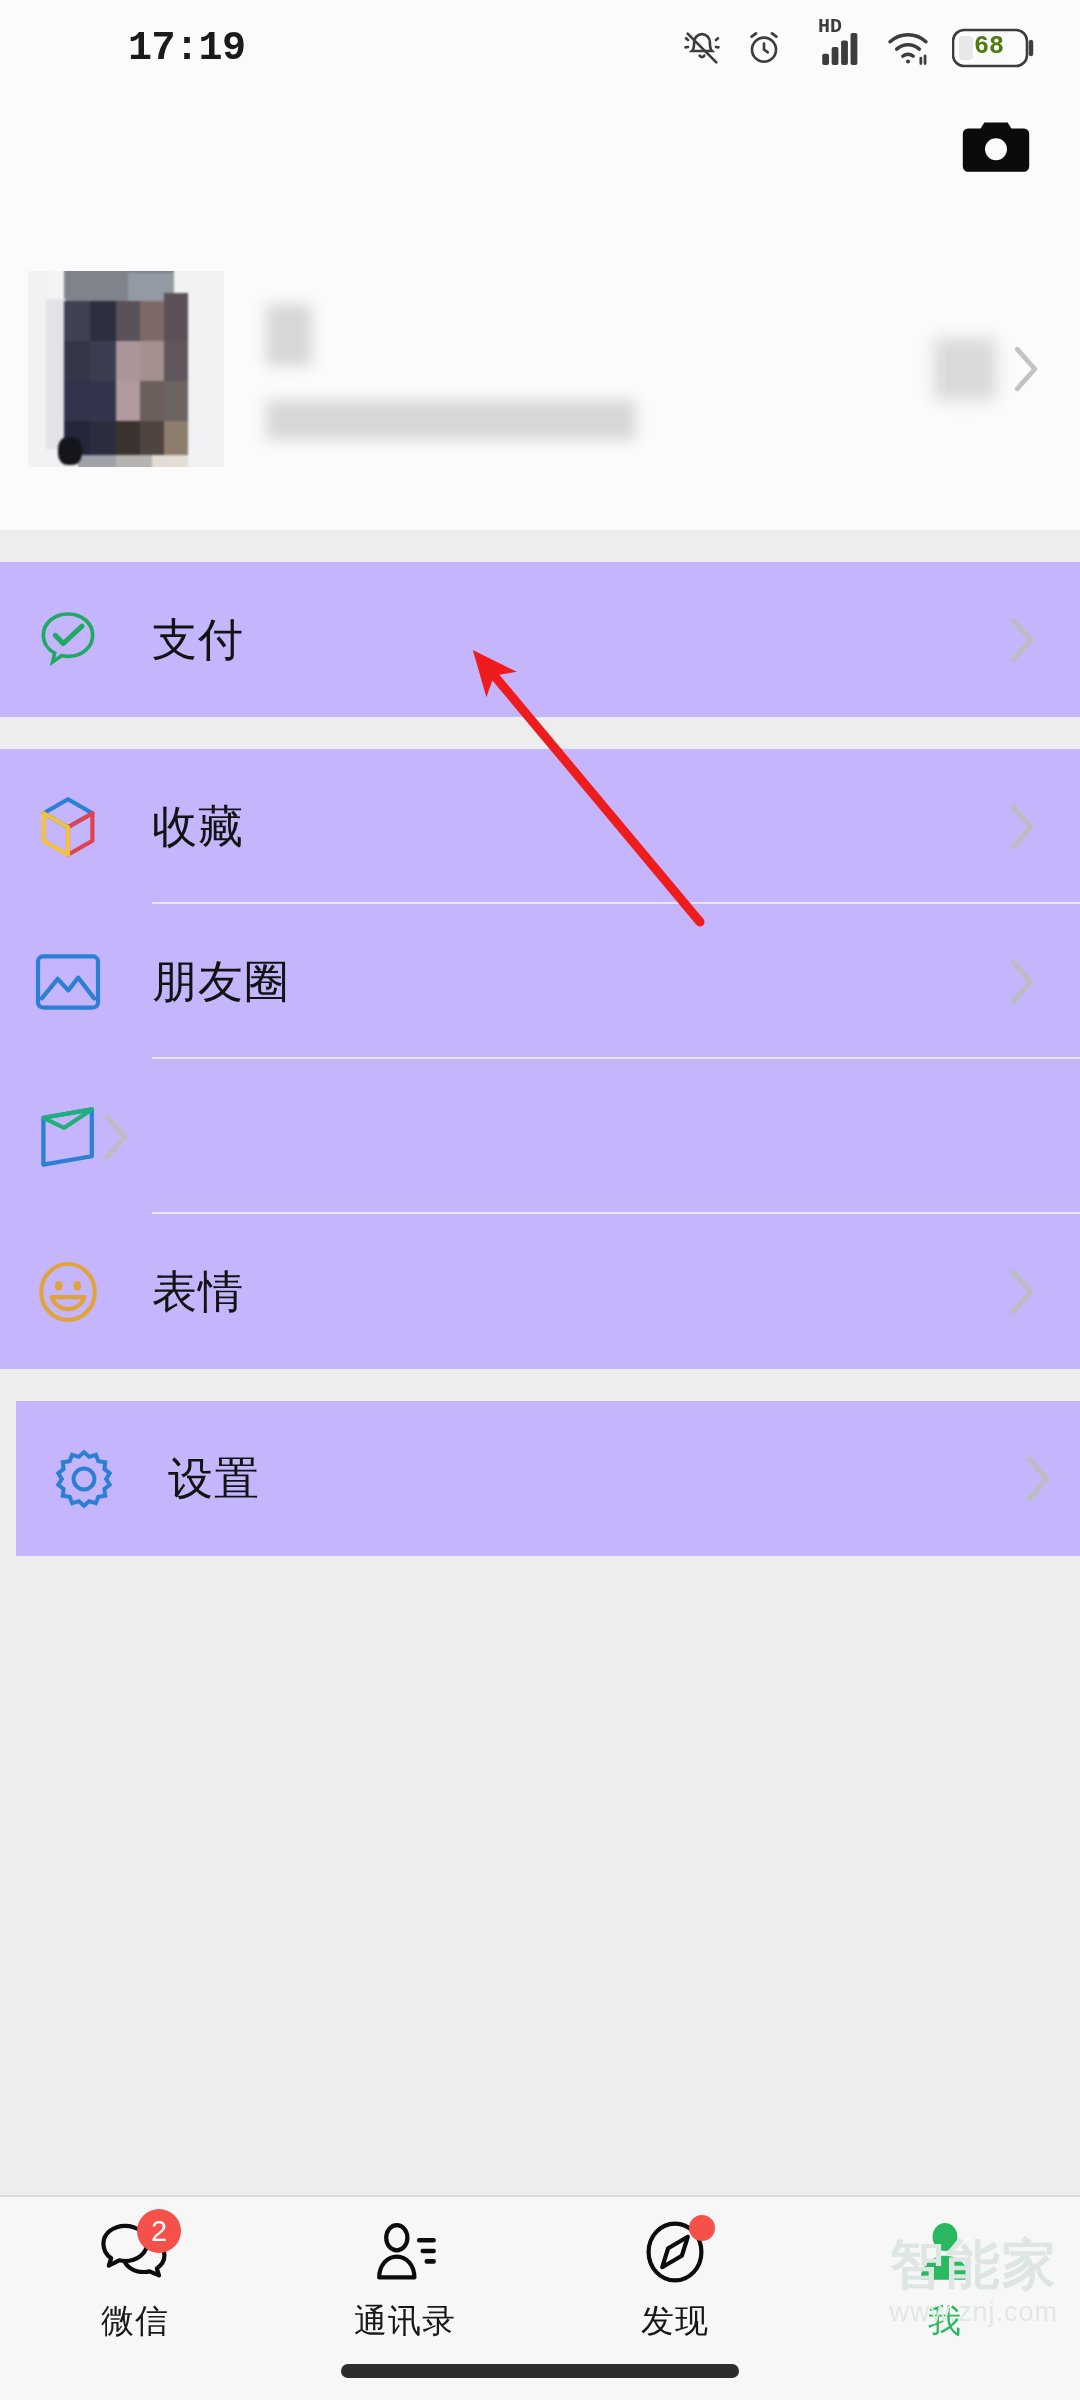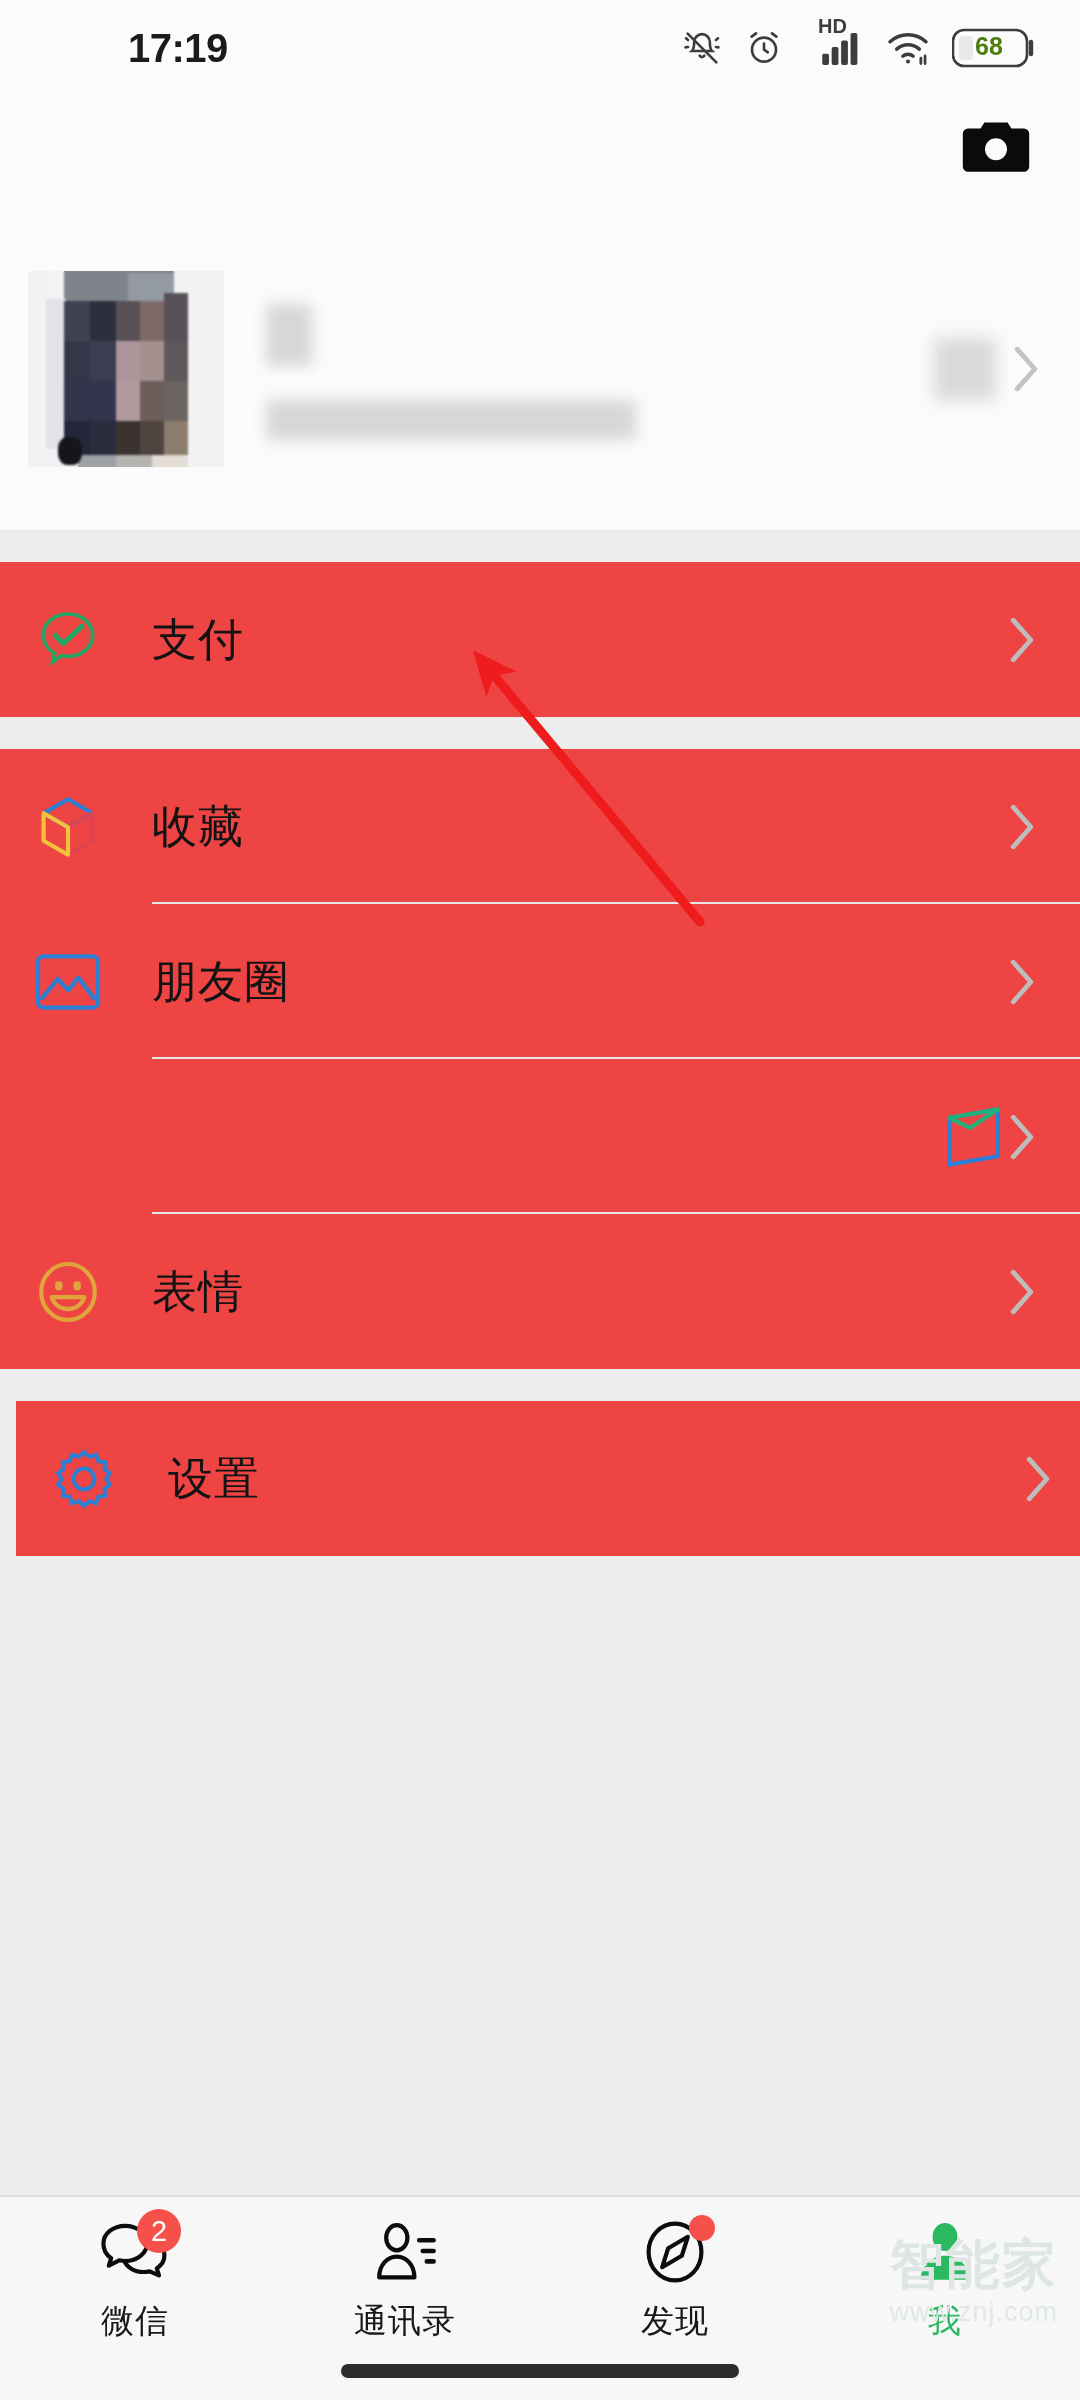--- a/index.html
+++ b/index.html
@@ -10,20 +10,21 @@
     overflow:hidden;
   }
   .phone { position:relative; width:1080px; height:2400px; background:#ededed; }
 
   
   .statusbar {
     position:absolute; left:0; top:0; width:1080px; height:96px;
     background:#fbfbfb;
     display:flex; align-items:center; justify-content:space-between;
     padding:0 44px 0 0;
+    font-family:Liberation Mono, monospace;
   }
   .clock {
     font-size:40px; font-weight:700; color:#1b1b1b;
     letter-spacing:-0.5px; margin-left:128px;
   }
   .sys-icons { display:flex; align-items:center; gap:22px; }
   .sys-icons svg { display:block; }
   .battery-wrap { position:relative; display:flex; align-items:center; }
   .battery-txt {
     position:absolute; left:0; top:0; width:74px; height:38px;
@@ -66,22 +67,21 @@
   
   .chev { display:block; }
 
   
   .gap { background:#ededed; }
   .section { background:#fbfbfb; }
   .row {
     position:relative;
     height:155px;
     display:flex; align-items:center;
-    background:#ef4444;
-    justify-content:flex-end;
+    background:#c4b5fd;
   }
   .row .r-icon {
     width:72px; height:72px; margin-left:32px; flex:none;
     display:flex; align-items:center; justify-content:center;
   }
   .row .r-label {
     margin-left:48px; flex:1;
     font-size:45px; color:#131313; letter-spacing:1px;
   }
   .row .r-chev { margin-right:44px; flex:none; display:flex; align-items:center; }

